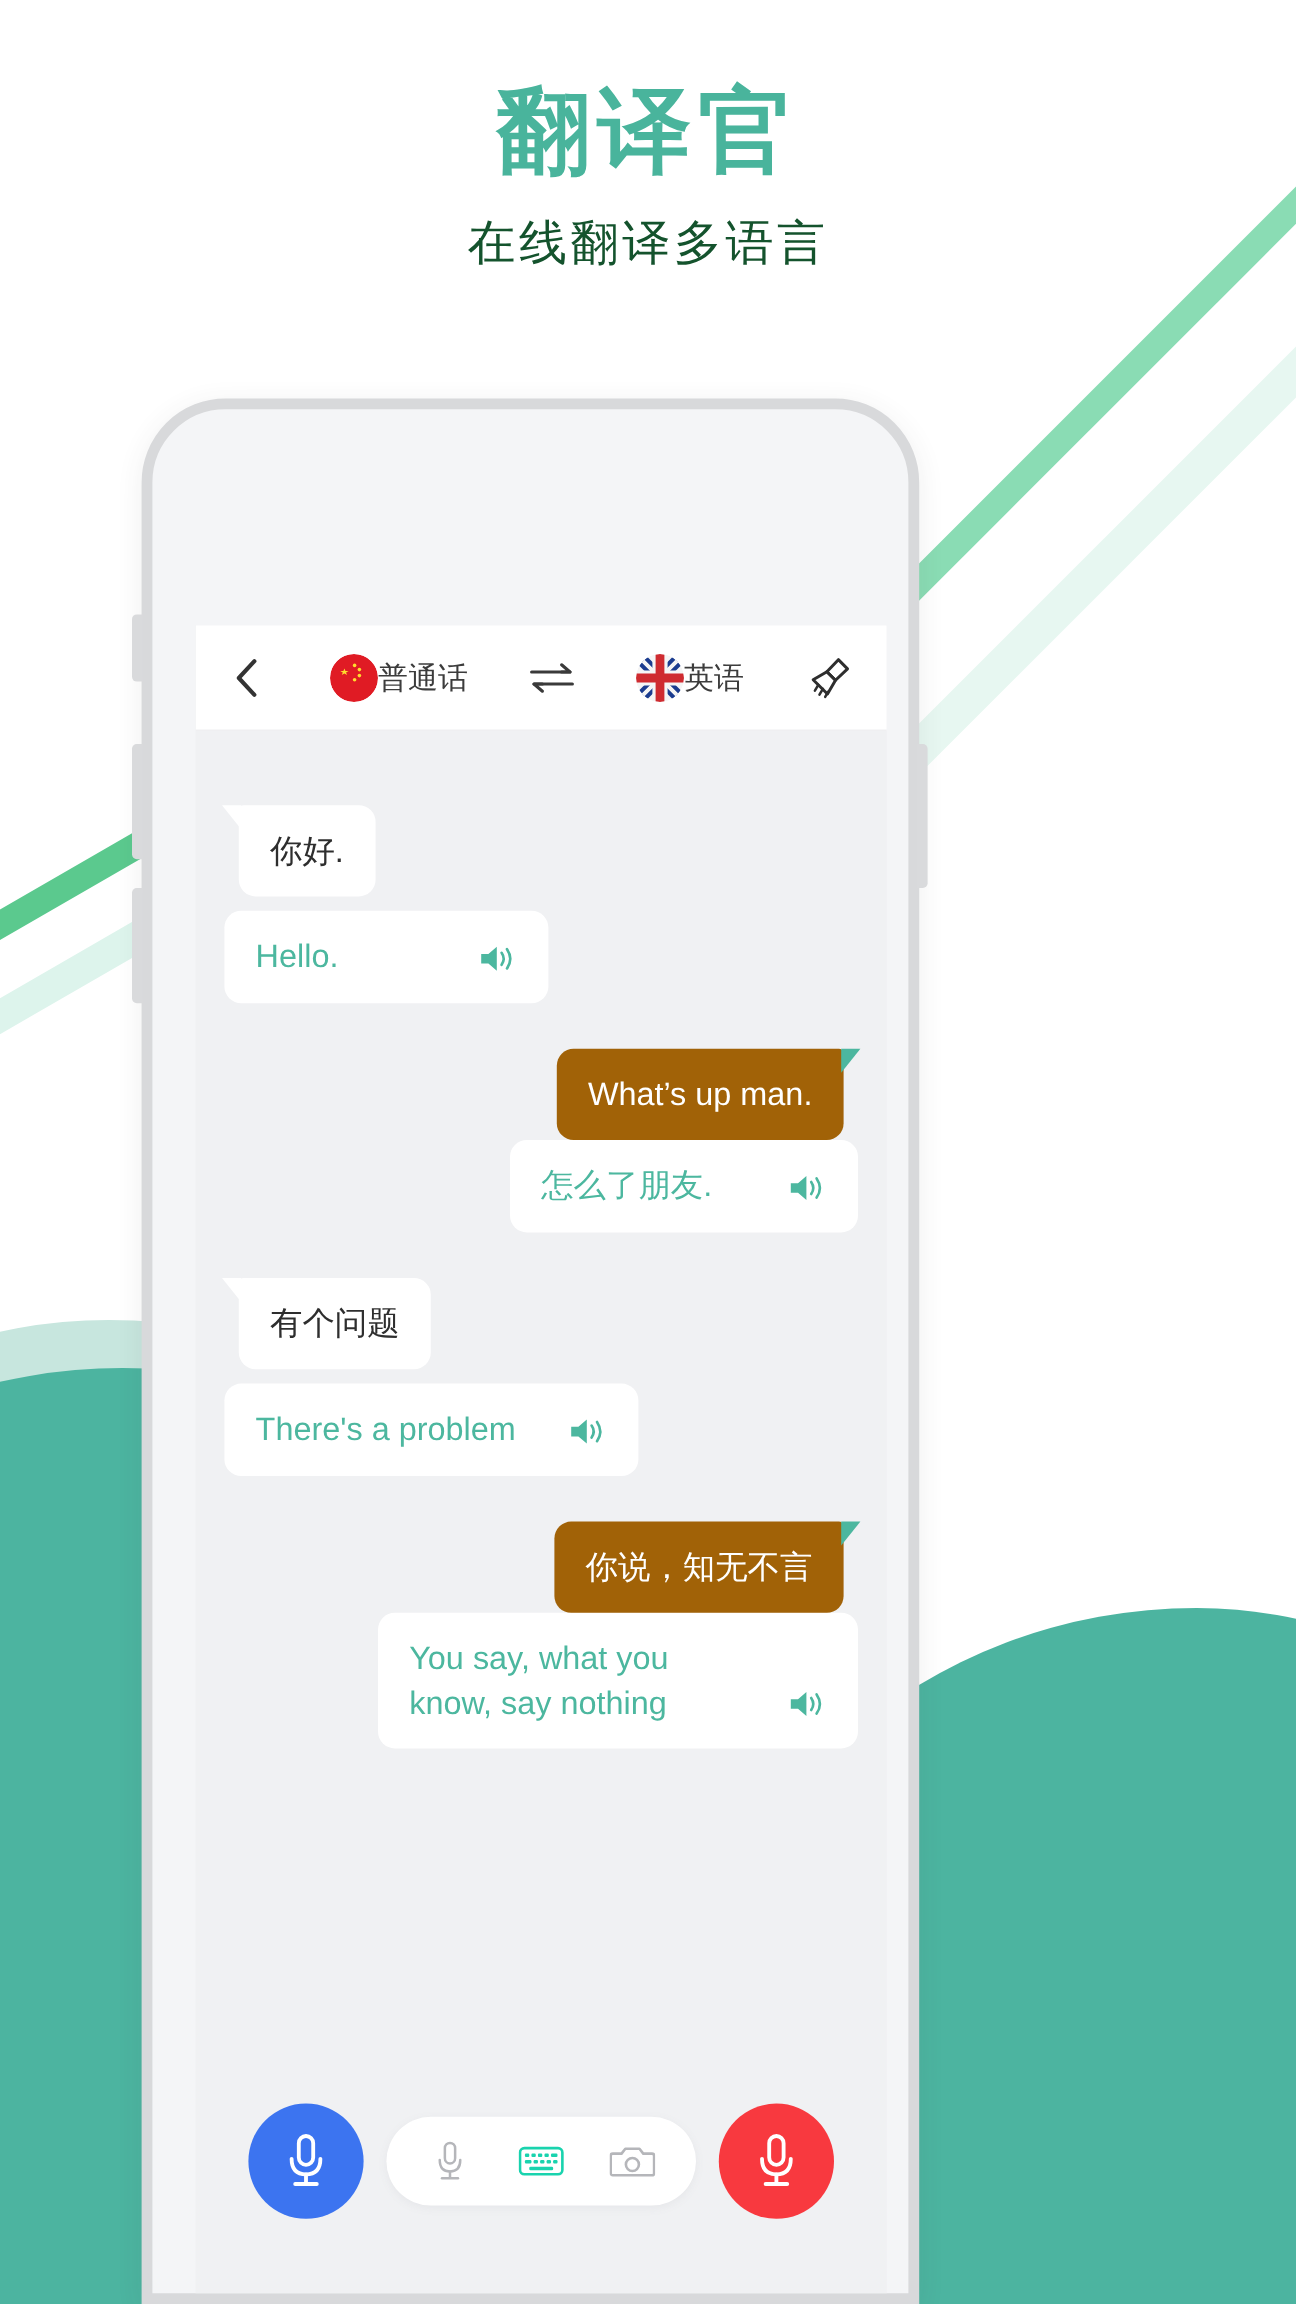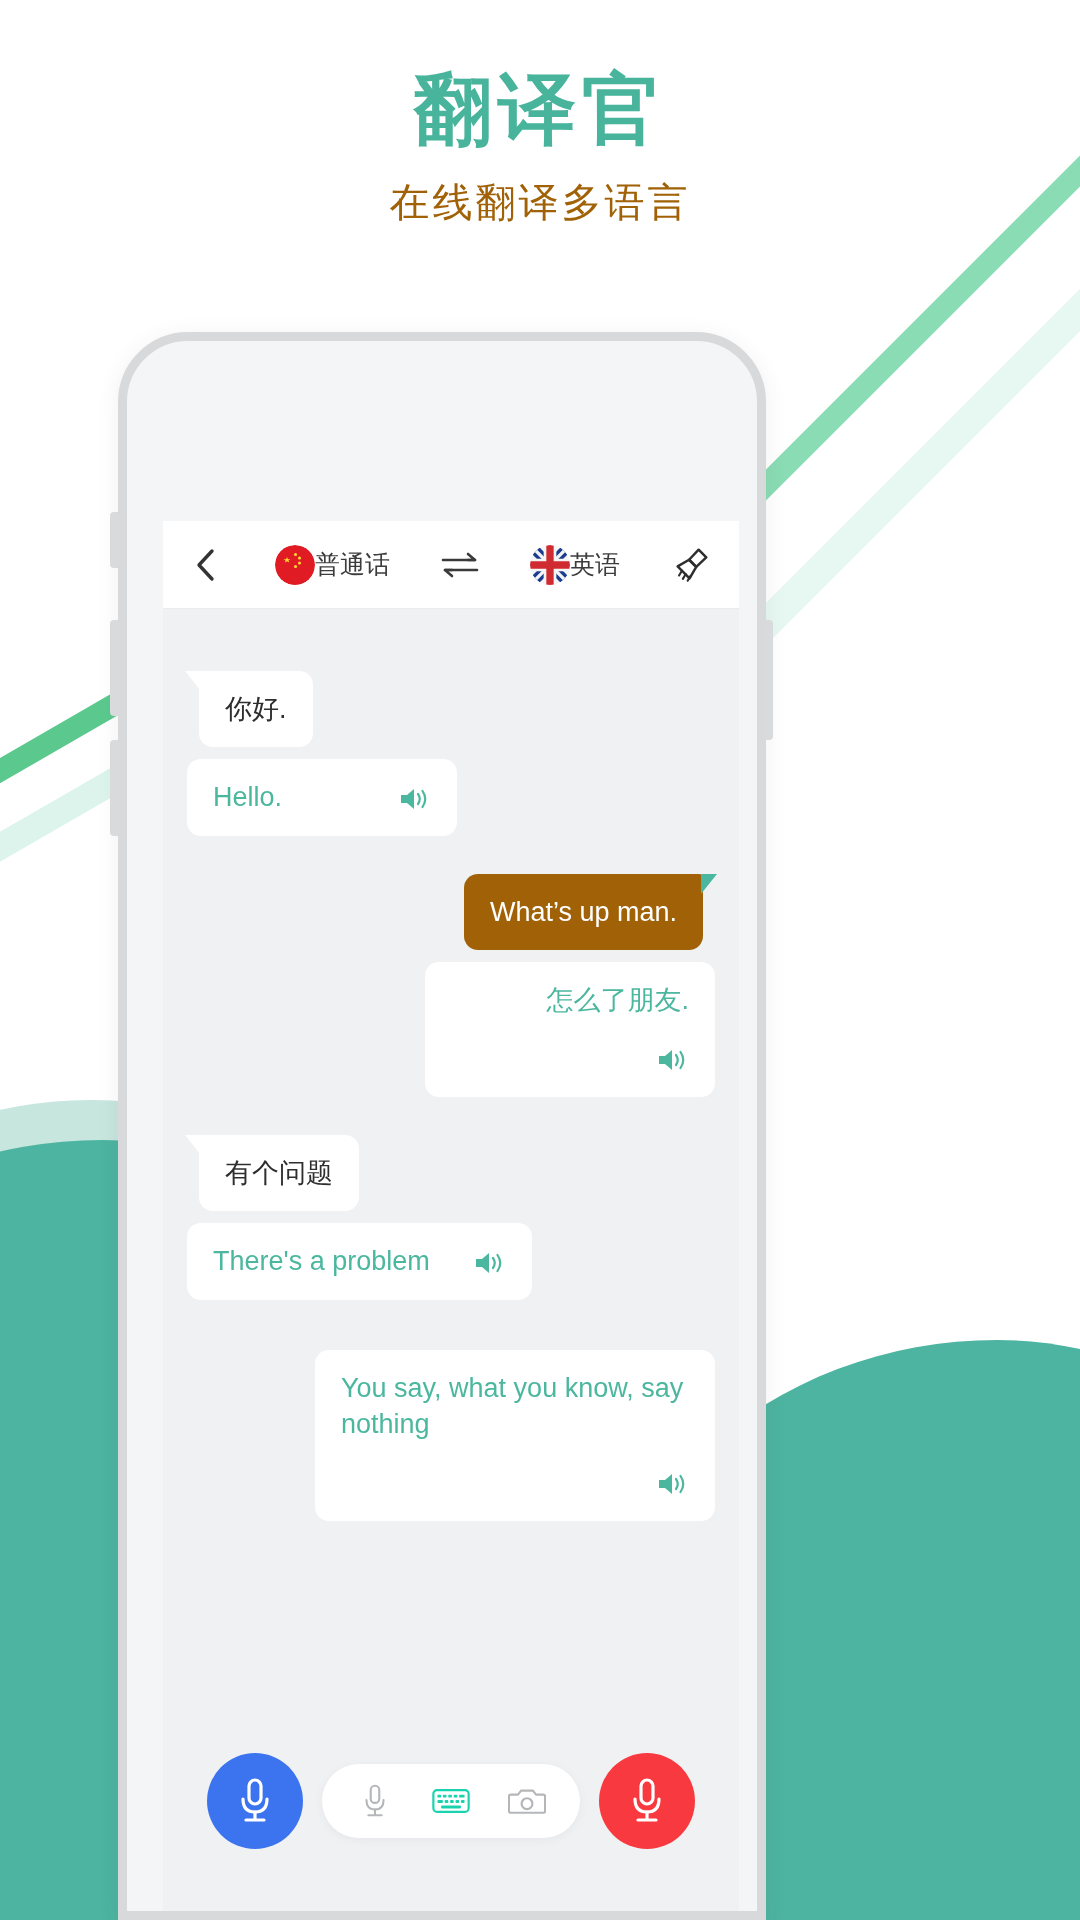--- a/index.html
+++ b/index.html
@@ -116,21 +116,21 @@
     font-size: 78px;
     font-weight: bold;
     color: #49b49c;
     letter-spacing: 6px;
     line-height: 1.15;
   }
   .app-subtitle {
     margin: 0;
     padding-top: 20px;
     font-size: 40px;
-    color: #a16207;
+    color: #14532d;
     letter-spacing: 3px;
   }
 
   
   .phone {
     position: absolute;
     left: 118px;
     top: 332px;
     width: 648px;
     height: 1588px;
@@ -293,27 +293,26 @@
     height: 0;
     border-left: 16px solid #4cb79f;
     border-bottom: 20px solid transparent;
   }
 
   
   .bubble.trans-right {
     background: #ffffff;
     color: #4cb79f;
     border-radius: 14px;
-    margin-top: 12px;
+    margin-top: 0;
     margin-right: 2px;
     display: flex;
     align-items: flex-end;
     gap: 26px;
     justify-content: space-between;
-    flex-direction: column;
   }
 
   .bubble-text { flex: 1 1 auto; }
   .speaker {
     flex: 0 0 auto;
     width: 34px;
     height: 30px;
     display: flex;
     align-items: center;
     justify-content: center;
@@ -523,20 +522,25 @@
                   <path d="M3 10 H9 L16 4 V24 L9 18 H3 Z" fill="#4cb79f"></path>
                   <path d="M20 9 Q23.5 14 20 19" stroke="#4cb79f" stroke-width="2.2" fill="none" stroke-linecap="round"></path>
                   <path d="M24.5 6 Q30 14 24.5 22" stroke="#4cb79f" stroke-width="2.2" fill="none" stroke-linecap="round"></path>
                 </svg>
               </span>
             </div>
           </div>
         </div>
 
         <div class="msg-group">
+          <div class="row right">
+            <div class="bubble src-right">
+              <span>你说，知无不言</span>
+            </div>
+          </div>
           <div class="row right">
             <div class="bubble trans-right" style="min-width:380px;">
               <span class="bubble-text">You say, what you know, say nothing</span>
               <span class="speaker">
                 <svg width="32" height="28" viewBox="0 0 32 28">
                   <path d="M3 10 H9 L16 4 V24 L9 18 H3 Z" fill="#4cb79f"></path>
                   <path d="M20 9 Q23.5 14 20 19" stroke="#4cb79f" stroke-width="2.2" fill="none" stroke-linecap="round"></path>
                   <path d="M24.5 6 Q30 14 24.5 22" stroke="#4cb79f" stroke-width="2.2" fill="none" stroke-linecap="round"></path>
                 </svg>
               </span>

